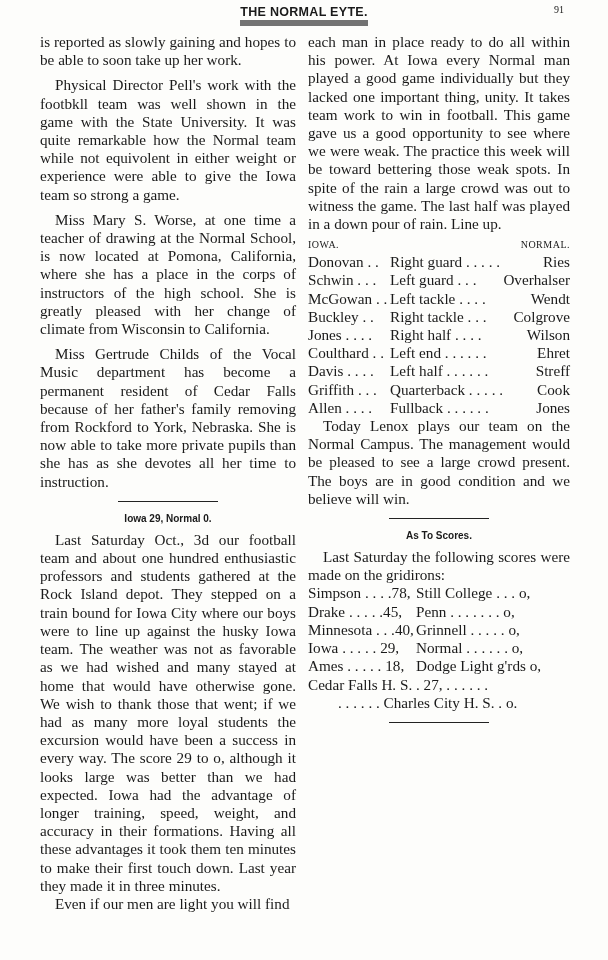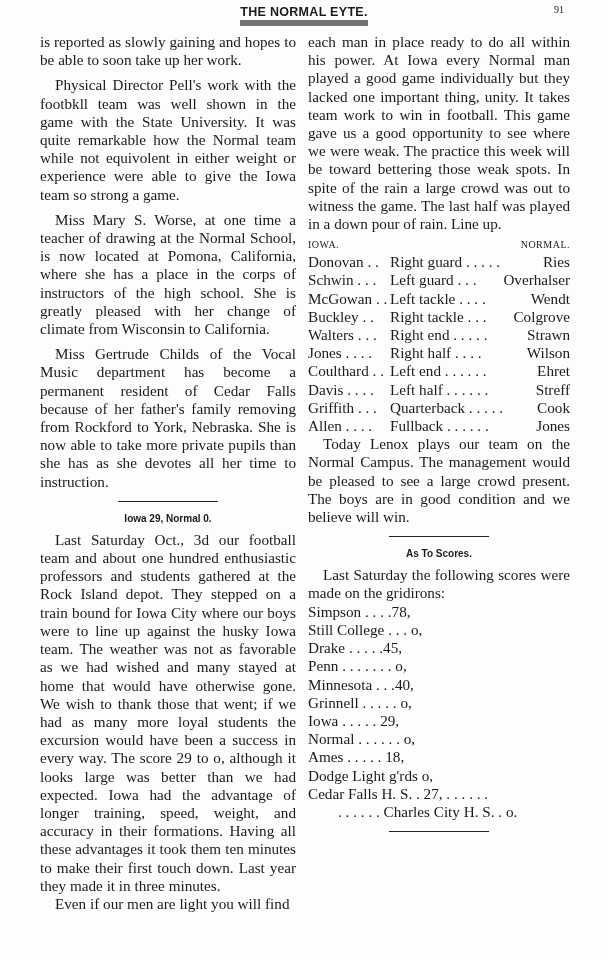--- a/index.html
+++ b/index.html
@@ -17,21 +17,21 @@
   p.indent { text-indent: 15px; }
   .gap { height: 7px; }
   .rule { width: 100px; height: 0; border-top: 1.5px solid #222; margin: 10px auto 8px auto; }
   .heading { text-align: center; font-family: "Liberation Sans", "DejaVu Sans", sans-serif; font-weight: bold;
     font-size: 10px; line-height: 18px; margin-bottom: 3px; }
   .lineup-head { display: flex; justify-content: space-between; font-size: 10px; letter-spacing: 0.5px; line-height: 16px; margin-top: 4px; }
   .row { display: flex; white-space: nowrap; line-height: 18.2px; }
   .row .a { width: 82px; }
   .row .b { flex: 1; }
   .row .c { text-align: right; }
-  .srow { display: flex; white-space: nowrap; line-height: 18.2px; flex-direction: column; }
+  .srow { display: flex; white-space: nowrap; line-height: 18.2px; }
   .srow .w { width: 108px; }
   .srow .l { flex: 1; }
   .gazette { font-weight: bold; font-variant: small-caps; letter-spacing: 0.5px; }
 </style>
 </head>
 <body>
 
 <div class="header">
   <div class="title"><span>THE NORMAL EYTE.</span></div>
   <div class="pageno">91</div>
@@ -70,25 +70,20 @@
       </div>
     <div class="row">
         <span class="a">McGowan . .</span>
         <span class="b">Left tackle . . . .</span>
         <span class="c">Wendt</span>
       </div>
     <div class="row">
         <span class="a">Buckley . .</span>
         <span class="b">Right tackle . . .</span>
         <span class="c">Colgrove</span>
-      </div>
-    <div class="row">
-        <span class="a">Walters . . .</span>
-        <span class="b">Right end . . . . .</span>
-        <span class="c">Strawn</span>
       </div>
     <div class="row">
         <span class="a">Jones . . . .</span>
         <span class="b">Right half . . . .</span>
         <span class="c">Wilson</span>
       </div>
     <div class="row">
         <span class="a">Coulthard . .</span>
         <span class="b">Left end . . . . . .</span>
         <span class="c">Ehret</span>

